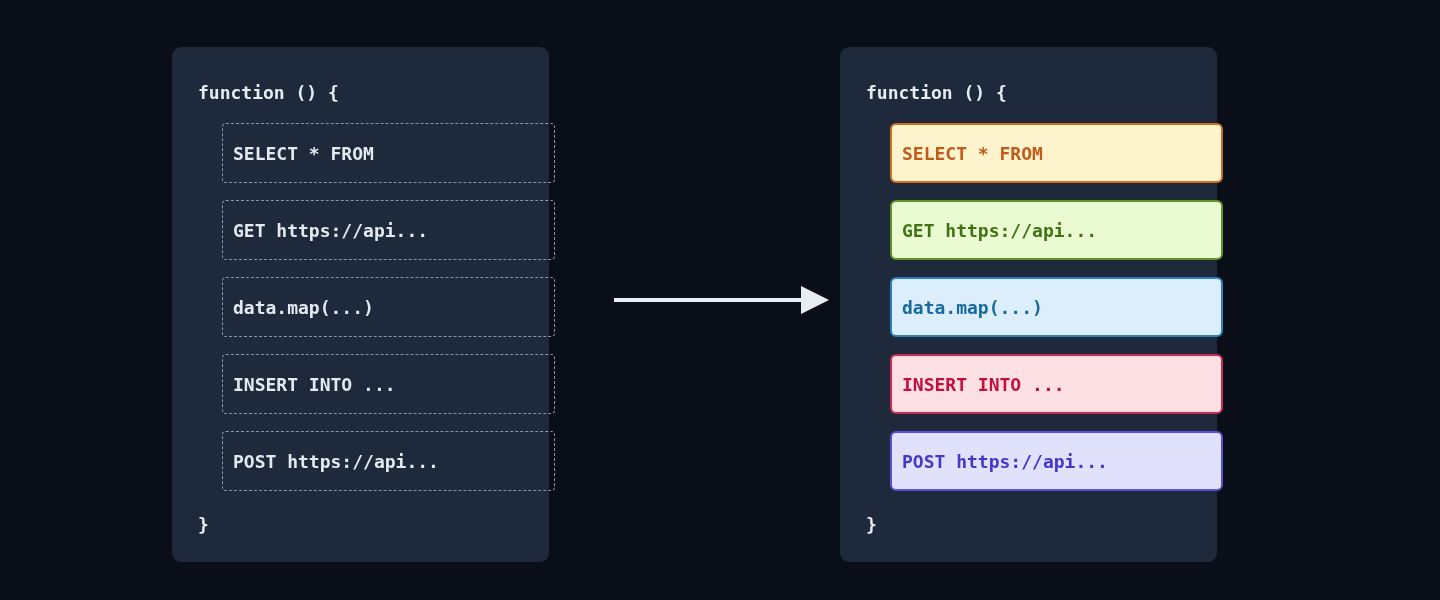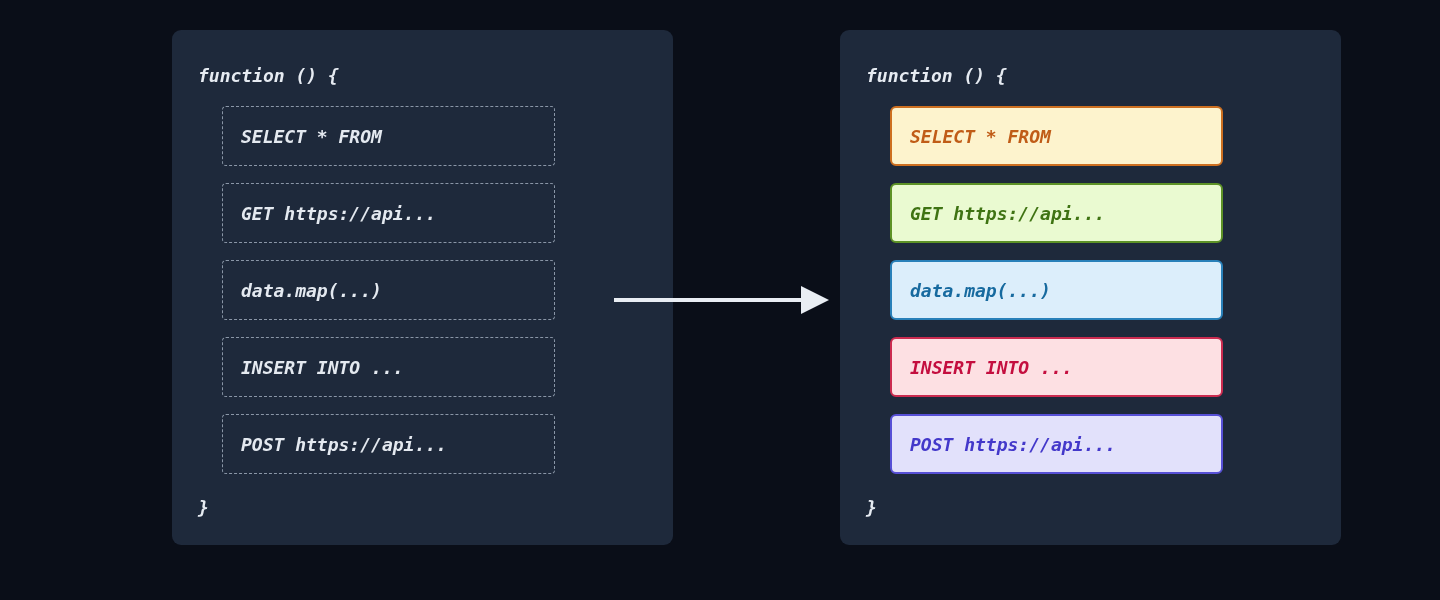--- a/index.html
+++ b/index.html
@@ -11,28 +11,27 @@
     background: #0a0e18;
     font-family: "DejaVu Sans Mono", "Liberation Mono", monospace;
   }
   .stage {
     position: relative;
     width: 1440px;
     height: 600px;
   }
   .panel {
     position: absolute;
-    top: 30px;
-    width: 501px;
+    top: 47px;
+    width: 377px;
     height: 515px;
     background: #1e293b;
     border-radius: 9px;
     box-sizing: border-box;
     padding: 34px 26px 0 26px;
-    font-style: italic;
   }
   .panel-left  { left: 172px; }
   .panel-right { left: 840px; }
   .fn-line {
     color: #e6ebf2;
     font-size: 18px;
     font-weight: bold;
     line-height: 24px;
     margin: 0 0 18px 0;
     white-space: pre;
@@ -40,21 +39,21 @@
   .boxes {
     margin-left: 24px;
     width: 333px;
   }
   .code-box {
     box-sizing: border-box;
     height: 60px;
     margin-bottom: 17px;
     display: flex;
     align-items: center;
-    padding-left: 18px;
+    padding-left: 10px;
     font-size: 18px;
     font-weight: bold;
     white-space: pre;
   }
   .panel-left .code-box {
     border: 1px dashed #8a96a7;
     border-radius: 4px;
     color: #e4e9f0;
     background: transparent;
   }

